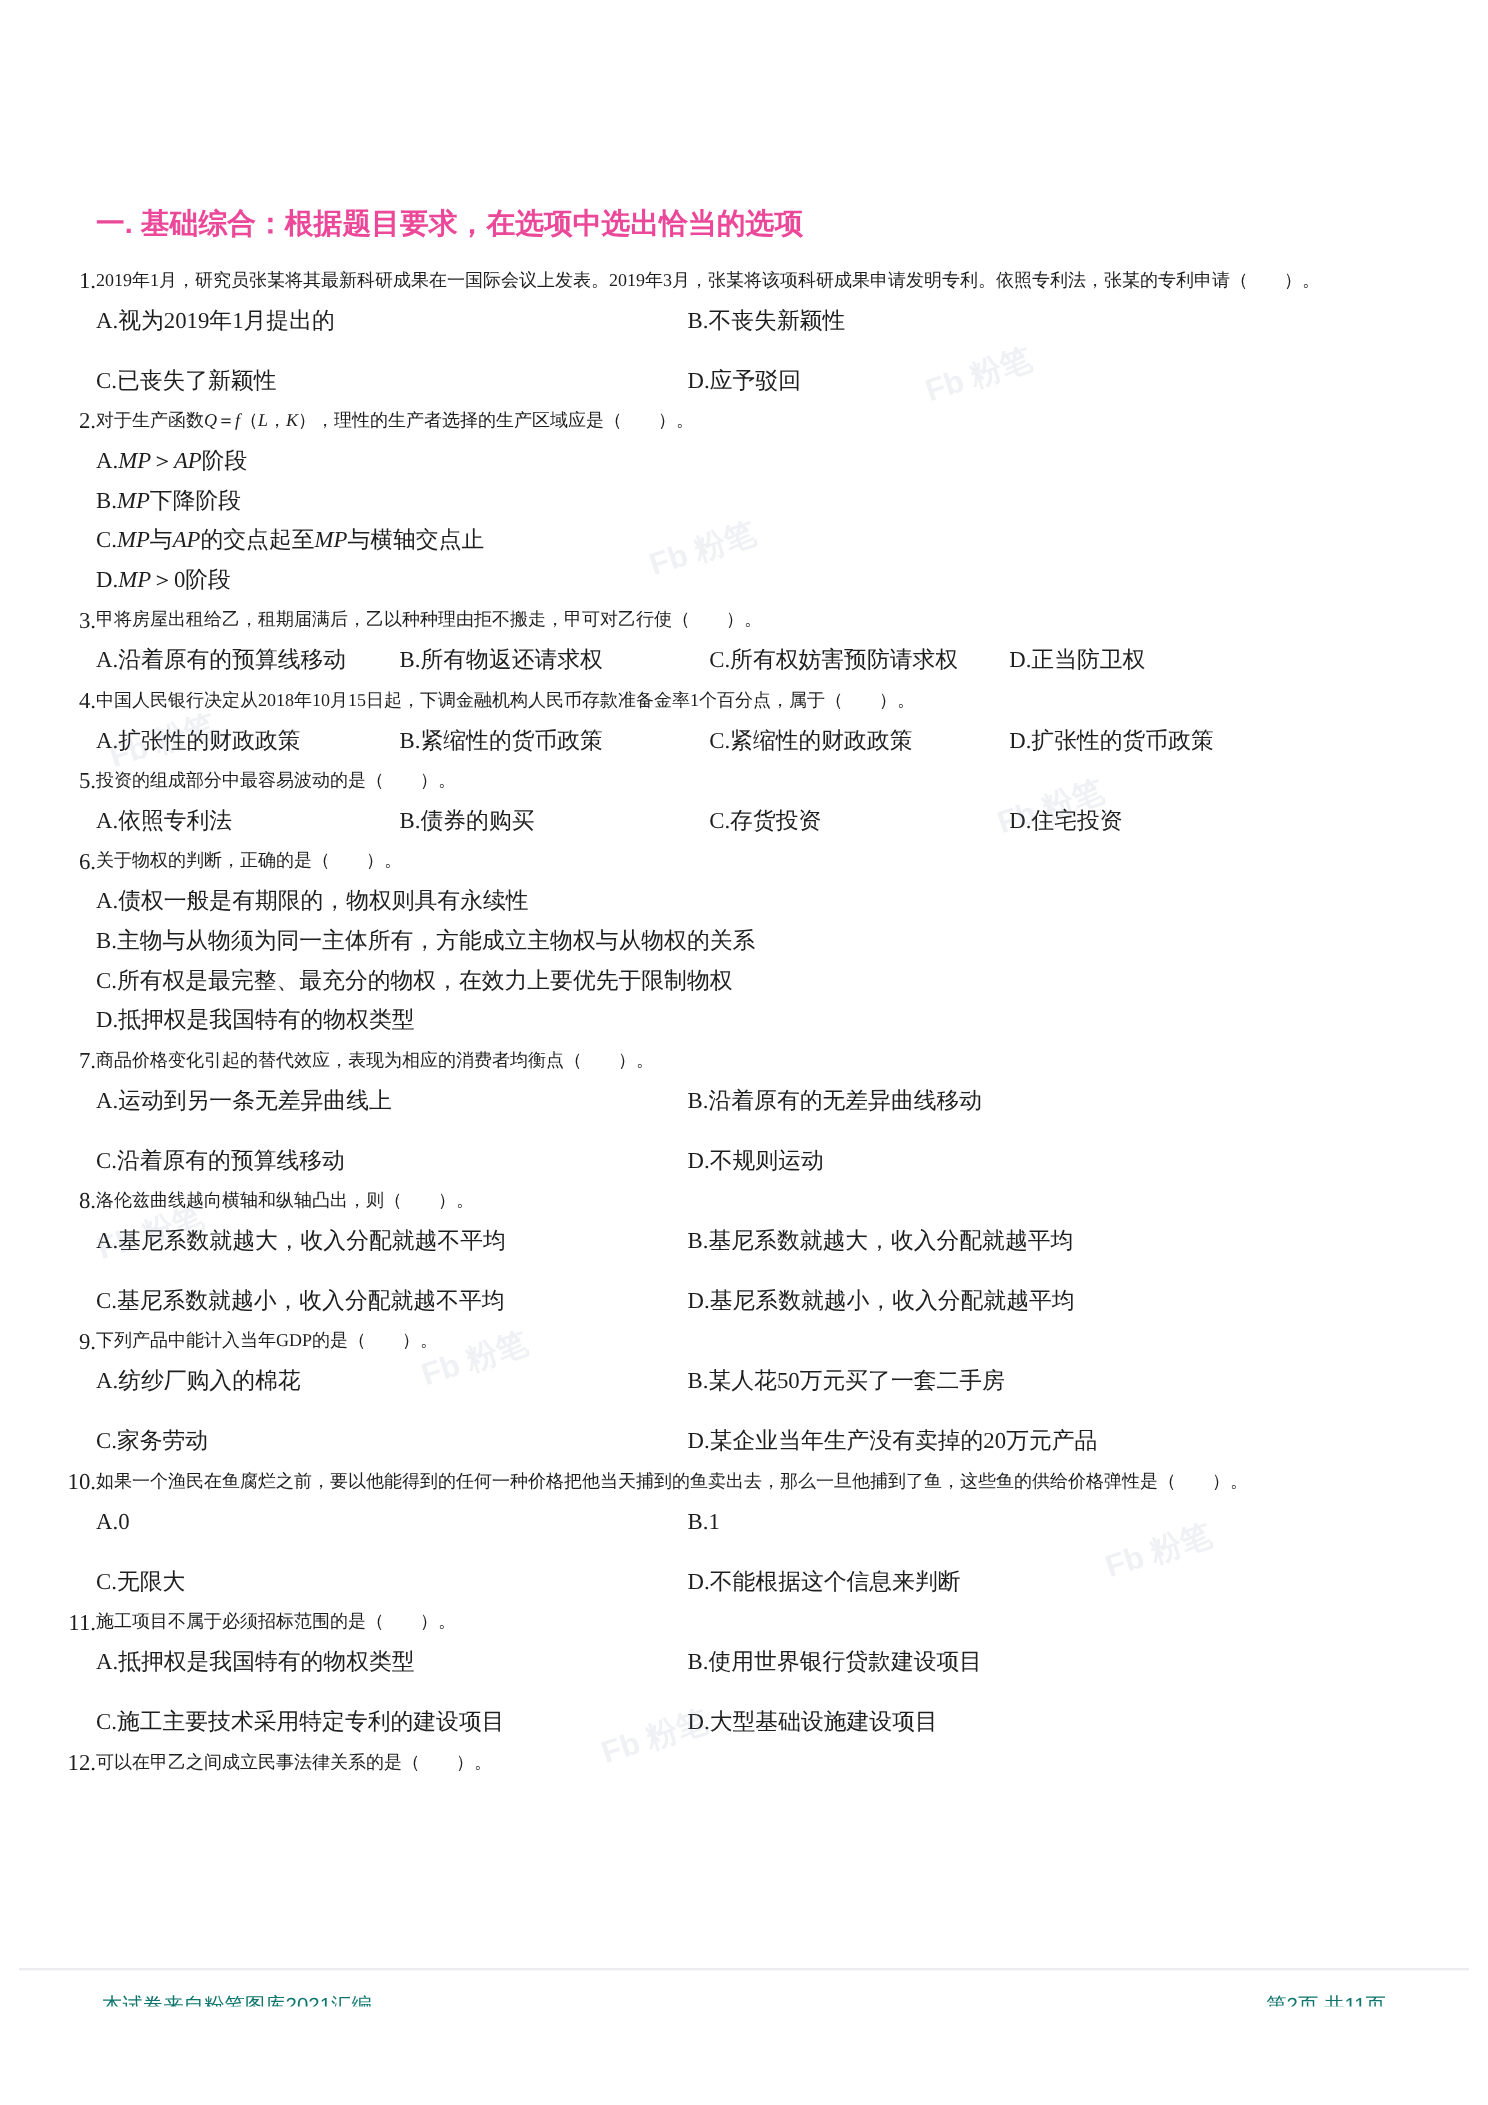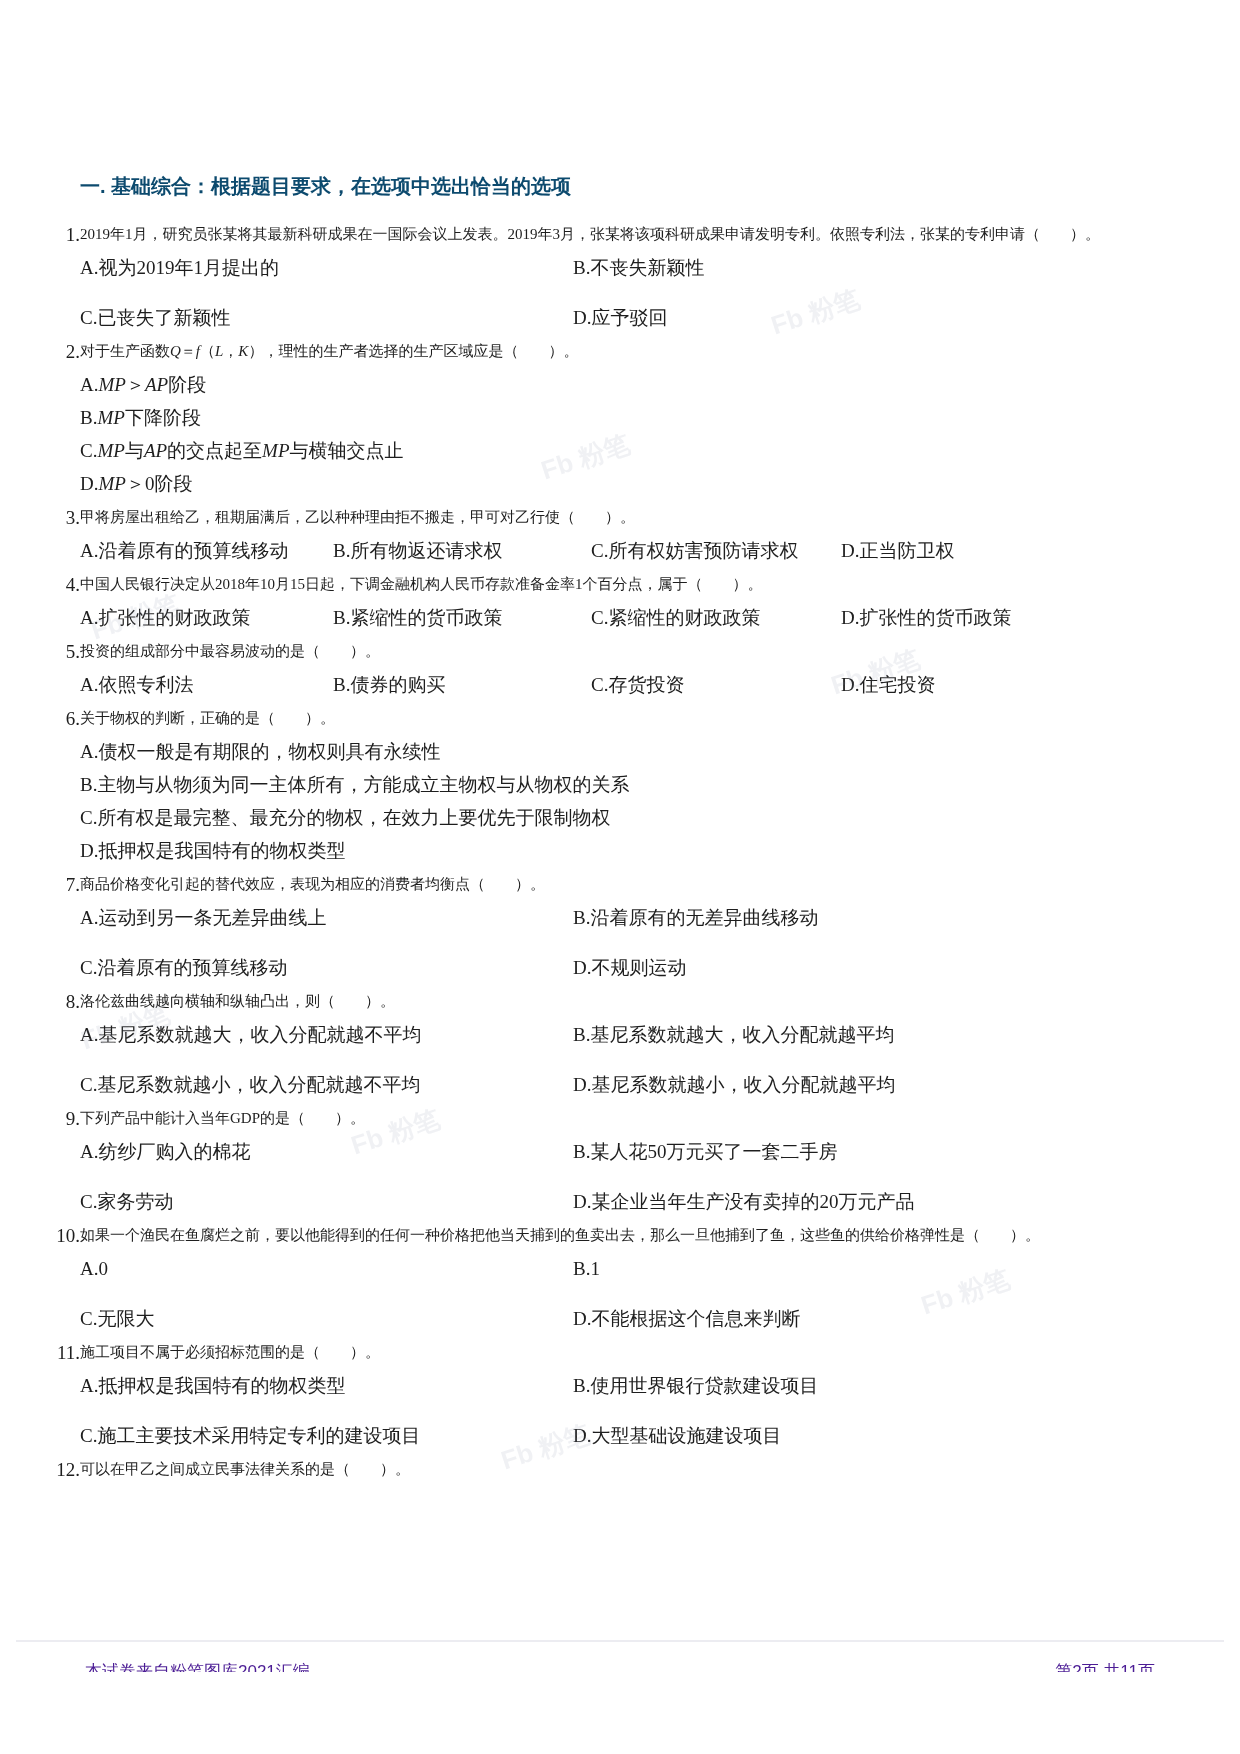--- a/index.html
+++ b/index.html
@@ -4,21 +4,21 @@
 <style>
   html,body{margin:0;padding:0;}
   body{
     width:1240px;height:1754px;position:relative;background:#ffffff;
     font-family:"Liberation Serif","DejaVu Serif",serif;
     color:#1e1e1e;overflow:hidden;
   }
   .content{position:absolute;top:170px;left:80px;width:1100px;}
   .section-title{
     font-family:"Liberation Sans","DejaVu Sans",sans-serif;
-    font-weight:700;font-size:20px;line-height:33px;color:#0c4a6e;
+    font-weight:700;font-size:24px;line-height:33px;color:#ec4899;
     margin-bottom:15px;white-space:nowrap;
   }
   .q{position:relative;margin-top:1px;}
   .q-num{
     position:absolute;right:100%;top:0;white-space:nowrap;
     font-size:19px;line-height:33px;
   }
   .q-stem{font-size:15px;line-height:33px;}
   .opts{font-size:19px;line-height:33px;gap:17px;}
   .opts.grid-2{display:grid;grid-template-columns:476px 1fr;}
@@ -27,21 +27,21 @@
   .opt{white-space:nowrap;overflow:hidden;}
   i.m{font-style:italic;}
   .footer-divider{
     position:absolute;left:16px;right:16px;top:1640px;height:2px;
     background:#ececf1;
   }
   .footer-row{
     position:absolute;top:1660px;left:85px;right:85px;height:12px;
     overflow:hidden;display:flex;justify-content:space-between;
     font-family:"Liberation Sans","DejaVu Sans",sans-serif;
-    font-size:17px;line-height:24px;color:#4c1d95;
+    font-size:17px;line-height:24px;color:#0f766e;
   }
   .wm{
     position:absolute;font-family:"Liberation Sans","DejaVu Sans",sans-serif;
     font-weight:700;font-size:26px;color:rgba(130,140,165,0.12);
     transform:rotate(-18deg);white-space:nowrap;pointer-events:none;
   }
 </style>
 </head>
 <body>
 

